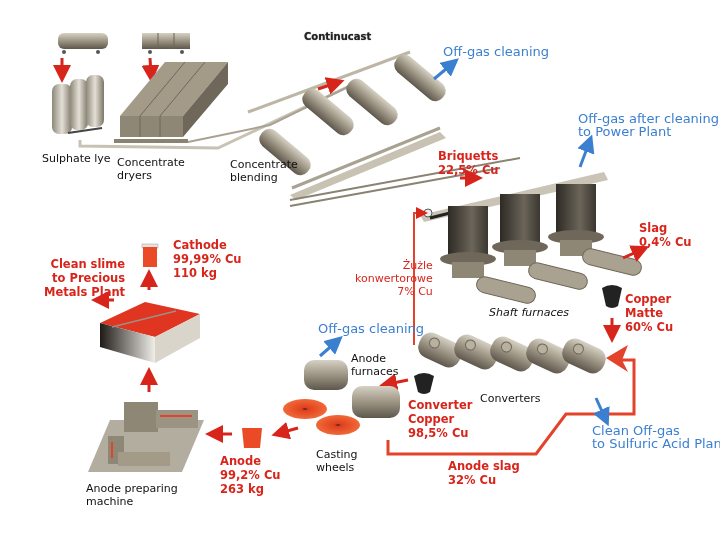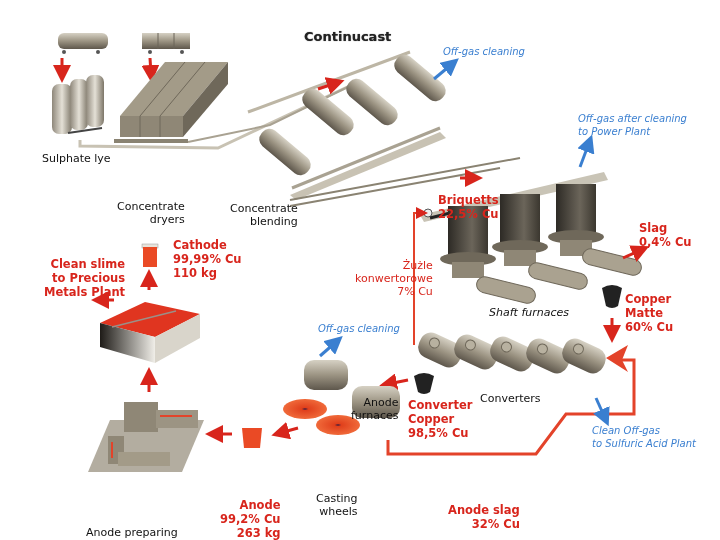--- a/index.html
+++ b/index.html
@@ -1,24 +1,24 @@
 <!DOCTYPE html>
 <html><head>
 <meta charset="utf-8">
 <style>
   html, body { margin:0; padding:0; background:#ffffff; }
   body { width:720px; height:540px; position:relative; overflow:hidden; font-family:"DejaVu Sans", sans-serif; }
   #stage { position:absolute; left:0; top:0; width:720px; height:540px; }
   .lbl { position:absolute; font-size:11px; line-height:13px; color:#111; white-space:pre; font-family:"DejaVu Sans", sans-serif; }
-  .lbl.center { text-align:right;margin-top:44px; }
+  .lbl.center { text-align:left; }
   .lbl.right { text-align:right; }
   .red { color:#d8251c; font-weight:bold; font-size:11.5px; line-height:14px; }
   .redthin { color:#d8251c; font-size:11px;margin-left:13px; }
-  .blue { color:#3a7fd0; font-size:10px;font-style:italic; }
-  .tiny { font-size:13px; font-weight:bold; color:#222; text-shadow:0 0 1px #666; }
+  .blue { color:#3a7fd0; font-size:13px; }
+  .tiny { font-size:10px; font-weight:bold; color:#222; text-shadow:0 0 1px #666; }
 </style>
 </head>
 <body>
 
 <svg id="stage" viewBox="0 0 720 540" xmlns="http://www.w3.org/2000/svg">
   <defs>
     <linearGradient id="cyl" x1="0" x2="1" y1="0" y2="0">
       <stop offset="0" stop-color="#8e877a"></stop>
         <stop offset="0.5" stop-color="#e4e0d6"></stop>
         <stop offset="1" stop-color="#7d7668"></stop>

